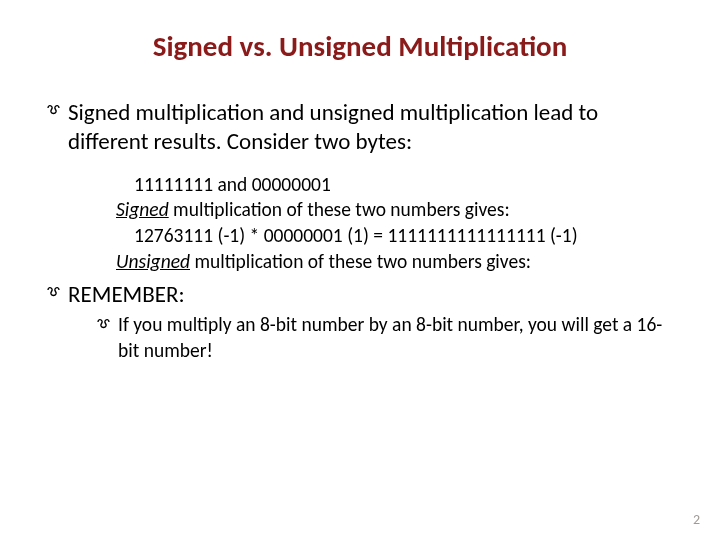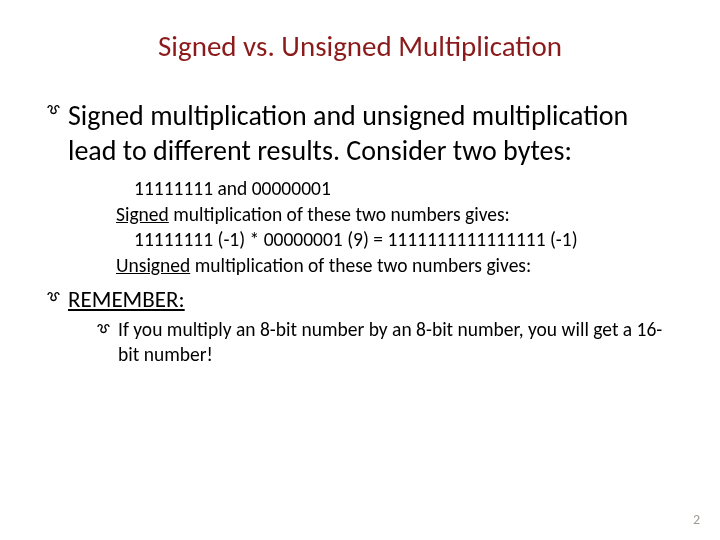--- a/index.html
+++ b/index.html
@@ -17,25 +17,25 @@
     width: 720px;
     height: 540px;
     box-sizing: border-box;
     padding: 28px 46px 28px 46px;
   }
   .title {
     font-size: 29px;
     color: #8b1a1a;
     text-align: center;
     margin: 0 0 34px 0;
-    font-weight: 400;
+    font-weight: 700;
   }
   .bullet-lvl1 {
     position: relative;
-    font-size: 28px;
+    font-size: 23px;
     line-height: 1.25;
     padding-left: 22px;
     margin: 0 0 6px 0;
   }
   .bullet-lvl1::before {
     content: "\1F589"; 
   }
   
   .bullet-lvl1::before {
     content: "\1F517"; 
@@ -43,32 +43,31 @@
   }
   .curl {
     position: absolute;
     left: 0;
     top: 4px;
     width: 16px;
     height: 16px;
   }
   .curl svg { width: 16px; height: 16px; display:block; }
   .block1 {
-    margin: 8px 0 6px 70px;
+    margin: 16px 0 6px 70px;
     font-size: 19.5px;
     line-height: 1.32;
   }
   .block1 .indent { padding-left: 18px; display:block; }
-  .underline { text-decoration: underline; }
+  .underline { text-decoration: underline; font-style: italic; }
   .remember {
     position: relative;
     font-size: 23px;
     padding-left: 22px;
     margin: 0 0 4px 0;
-    text-decoration: underline;
   }
   .sub-bullets {
     margin: 4px 0 8px 50px;
     font-size: 19.5px;
     line-height: 1.3;
   }
   .sub-bullets .item {
     position: relative;
     padding-left: 22px;
     margin-bottom: 4px;
@@ -95,21 +94,21 @@
         </svg>
     </span>
     <span>Signed multiplication and unsigned multiplication lead to different results.  Consider two bytes:</span>
   </div>
 
   <div class="block1">
     <span class="indent">11111111 and 00000001</span>
     <div>
       <span class="underline">Signed</span><span> multiplication of these two numbers gives:</span>
     </div>
-    <span class="indent">11111111 (-1) * 00000001 (9) = 1111111111111111  (-1)</span>
+    <span class="indent">12763111 (-1) * 00000001 (1) = 1111111111111111  (-1)</span>
     <div>
       <span class="underline">Unsigned</span><span> multiplication of these two numbers gives:</span>
     </div>
   </div>
 
   <div class="remember">
     <span class="curl">
       <svg viewBox="0 0 16 16">
           <path d="M2 6 C2 3,5 3,6 5 C7 7,4 8,5 10 C6 12,9 12,10 10 C11 8,8 7,9 5 C10 3,13 3,13 6" fill="none" stroke="#000" stroke-width="1.4"></path>
         </svg>

